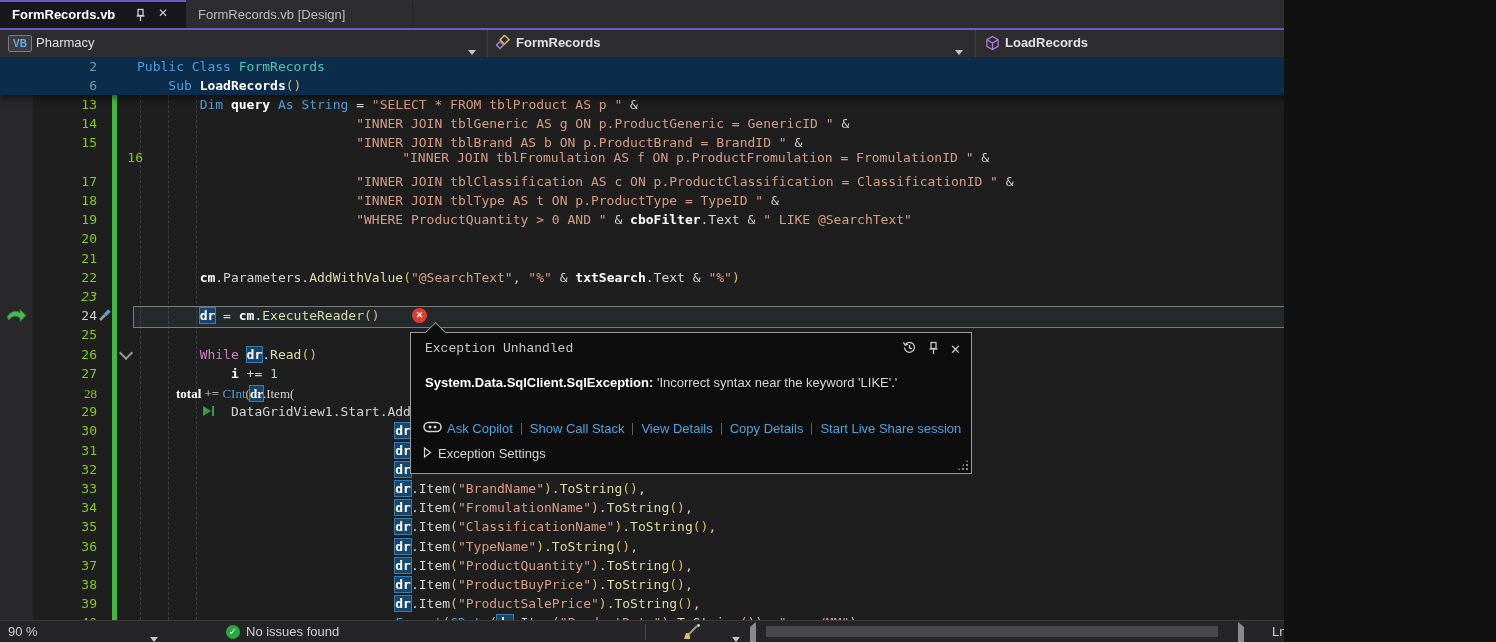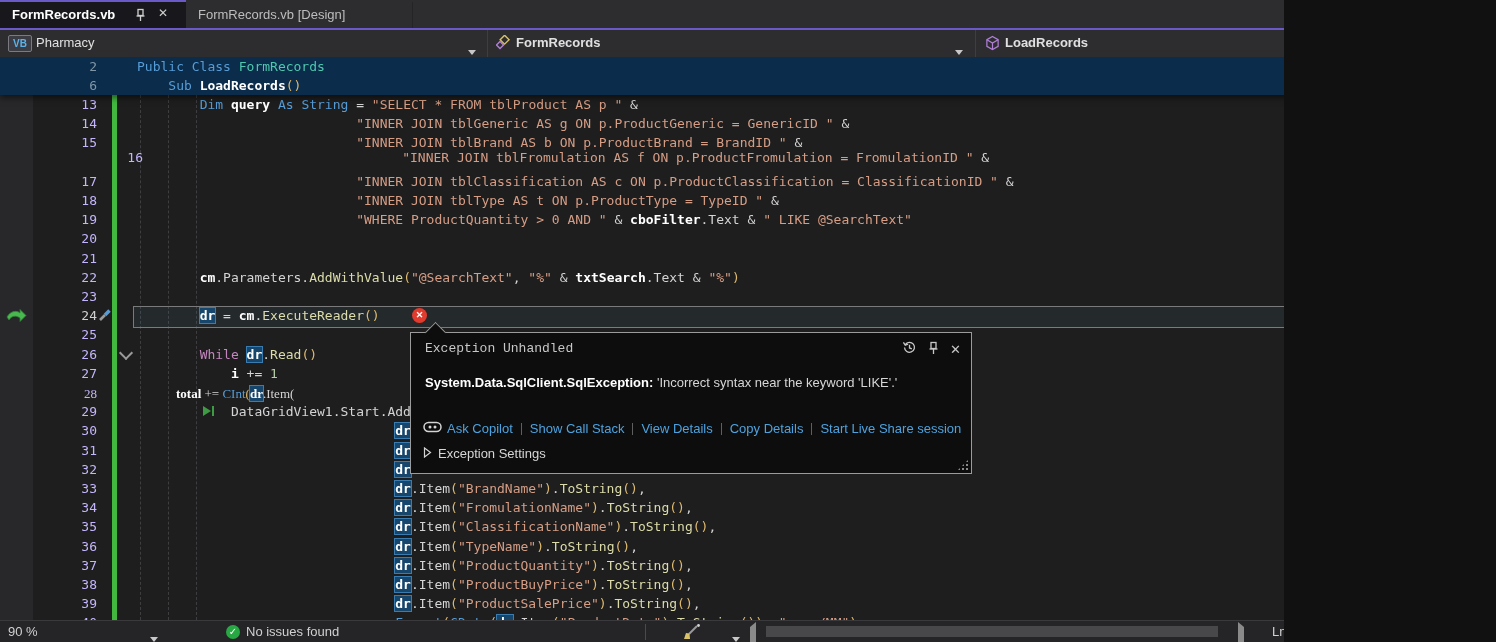--- a/index.html
+++ b/index.html
@@ -30,21 +30,21 @@
             border:1px solid #7a7a80;border-radius:2px;font-size:10px;font-weight:bold;color:#5fb2e8;
             text-align:center;line-height:15px;}
 
   
   .editor{position:absolute;top:57px;left:0;width:1458px;height:563px;background:#1e1e1e;
           overflow:hidden;font-family:"DejaVu Sans Mono",monospace;font-size:13px;}
   .glyph-margin{position:absolute;left:0;top:0;bottom:0;width:33px;background:#28282b;}
   .green-bar{position:absolute;left:112px;top:38px;bottom:0;width:5px;background:#42b83f;}
   .guide{position:absolute;top:38px;bottom:0;width:0;border-left:1px dashed #3e3e42;}
   .cl{position:absolute;left:0;width:100%;height:19.2px;line-height:19.2px;}
-  .ln{position:absolute;left:0;width:97px;text-align:right;color:#c4b5fd;}
+  .ln{position:absolute;left:0;width:97px;text-align:right;color:#84cc16;}
   .cl.current .ln{color:#d0d0d0;}
   .code{position:absolute;left:137px;top:0;white-space:pre;}
   .segs.squiggle{text-decoration-line:underline;text-decoration-style:wavy;
                  text-decoration-color:#f14c4c;text-decoration-thickness:1px;text-underline-offset:3px;}
   .sg-kw{color:#569cd6;} .sg-ctrl{color:#c586c0;} .sg-ty{color:#4ec9b0;}
   .sg-str{color:#d69d85;} .sg-num{color:#b5cea8;} .sg-m{color:#dcdcaa;}
   .sg-g{color:#deba6f;} .sg-w{color:#d4d4d4;}
   .sg-b{color:#ffffff;font-weight:bold;}
   .sg-hl{color:#ffffff;font-weight:bold;background:#16466b;box-shadow:0 0 0 1px #3a7cb0;}
 
@@ -222,21 +222,21 @@
           <span class="ln">20</span>
           <span class="code"><span></span><span class="segs"></span></span>
         </div>
         <div class="cl" style="top: 191.6px;">
           <span class="ln">21</span>
         </div>
         <div class="cl" style="top: 210.8px;">
           <span class="ln">22</span>
           <span class="code"><span>        </span><span class="segs"><span class="sg-b">cm</span><span class="sg-w">.Parameters.</span><span class="sg-m">AddWithValue</span><span class="sg-g">(</span><span class="sg-str">"@SearchText"</span><span class="sg-w">, </span><span class="sg-str">"%"</span><span class="sg-w"> &amp; </span><span class="sg-b">txtSearch</span><span class="sg-w">.Text &amp; </span><span class="sg-str">"%"</span><span class="sg-g">)</span></span></span>
         </div>
-        <div class="cl" style="top: 230px;">
+        <div class="cl" style="top: 230px; font-style: italic;">
           <span class="ln">23</span>
           <span class="code"><span></span><span class="segs"></span></span>
         </div>
         <div class="cl current" style="top: 249.2px;">
           <span class="ln">24</span>
           <span class="code"><span>        </span><span class="segs"><span class="sg-hl">dr</span><span class="sg-w"> = </span><span class="sg-b">cm</span><span class="sg-w">.</span><span class="sg-m">ExecuteReader</span><span class="sg-g">()</span></span></span>
         </div>
         <div class="cl" style="top: 268.4px;">
           <span class="ln">25</span>
           <span class="code"><span></span><span class="segs"></span></span>

